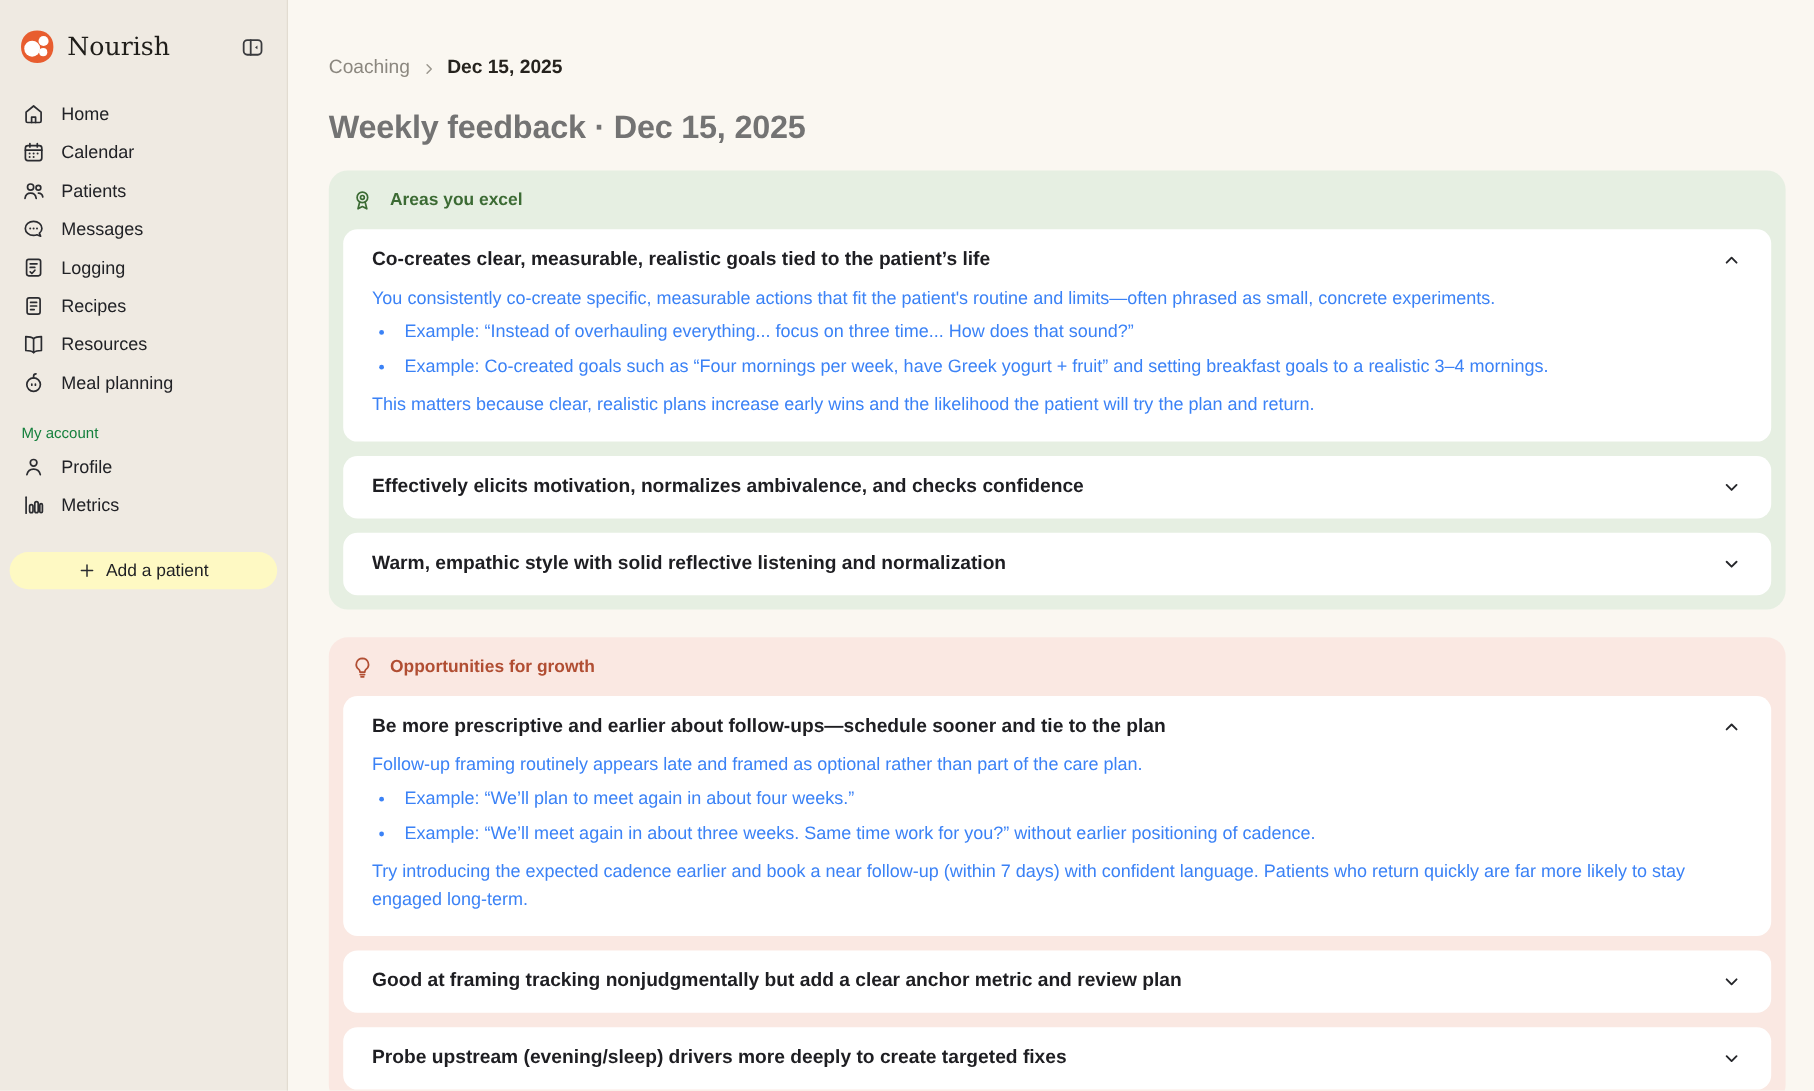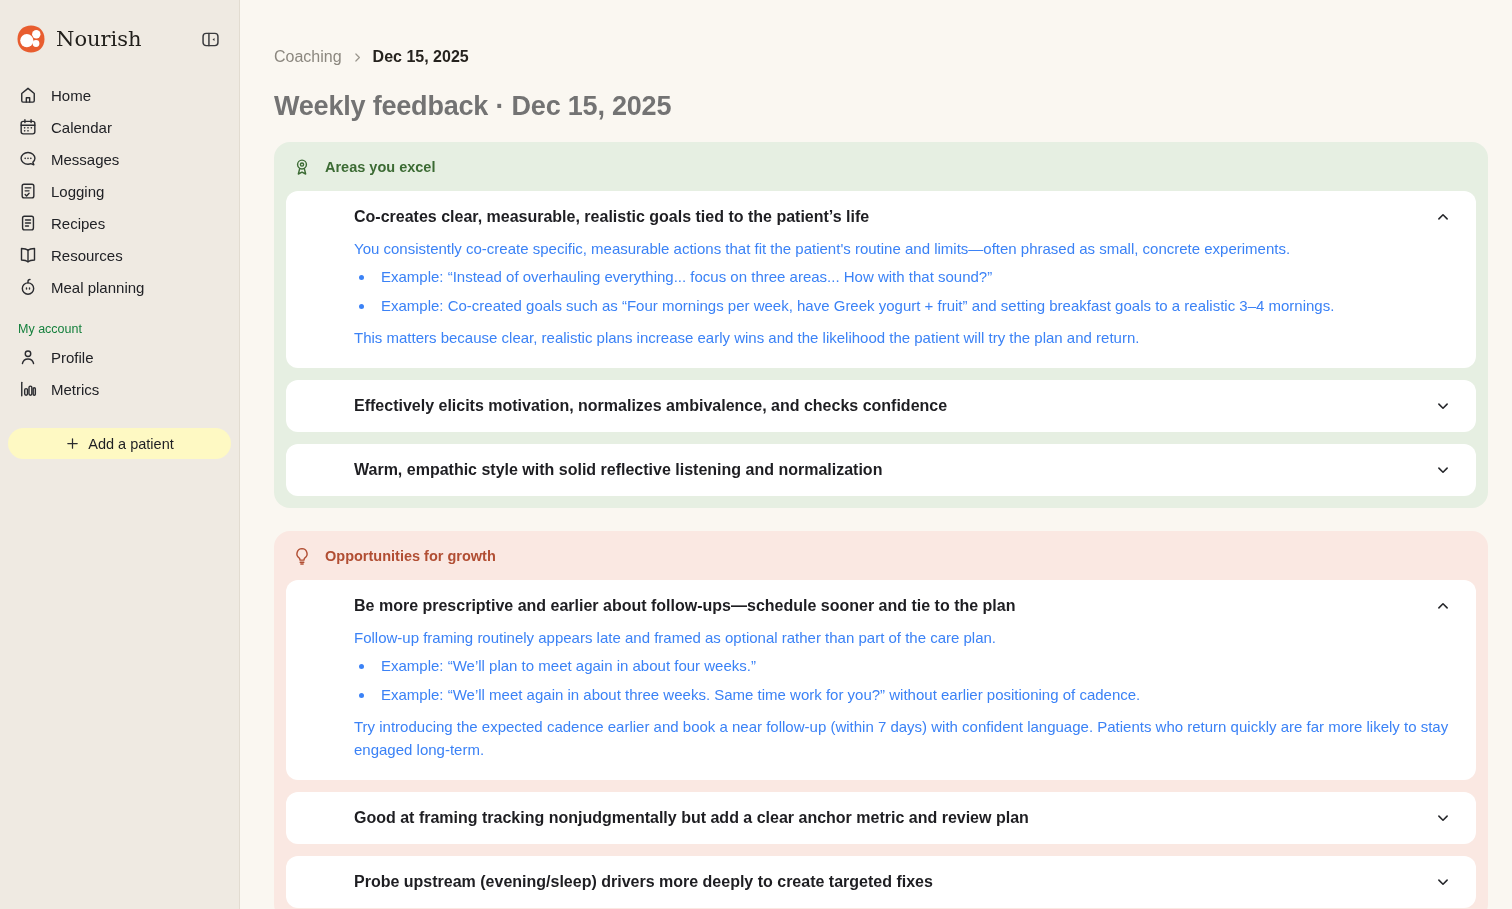--- a/index.html
+++ b/index.html
@@ -61,21 +61,21 @@
   .section-header {
     display: flex; align-items: center; gap: 13px;
     height: 49px; padding-left: 6px;
     font-size: 14.5px; font-weight: 700;
   }
   .excel  .section-header { color: #3C6B34; }
   .growth .section-header { color: #B14E33; }
   .excel  .section-header .icon { color: #3C6B34; }
   .growth .section-header .icon { color: #B14E33; }
 
-  .card { background: #FFFFFF; border-radius: 12px; padding-left: 44px; }
+  .card { background: #FFFFFF; border-radius: 12px; }
   .card + .card { margin-top: 12px; }
   .card-head {
     display: flex; align-items: center; justify-content: space-between; gap: 16px;
     padding: 17px 24px; cursor: pointer;
   }
   .card.expanded .card-head { padding-bottom: 0; }
   .card-title { font-size: 16px; font-weight: 700; color: #1E1E22; }
   .chevron { color: #26272B; }
   .card-content { padding: 2px 24px 19px; color: #3b82f6; font-size: 15px; line-height: 1.55; }
   .card-content p { margin: 9px 0 0; }
@@ -127,20 +127,31 @@
             <circle cx="8" cy="16.6" r="1"></circle>
               <circle cx="12" cy="16.6" r="1"></circle>
           </g>
         </svg>
       </span>
       <span>Calendar</span>
     </div>
     <div class="nav-item">
       <span class="icon">
         <svg width="20" height="20" viewBox="0 0 24 24" fill="none" stroke="currentColor" stroke-width="1.7" stroke-linecap="round" stroke-linejoin="round">
+          <circle cx="9" cy="8.3" r="3.1"></circle>
+          <path d="M3.4 19.5c.5-3.3 2.8-5.2 5.6-5.2s5.1 1.9 5.6 5.2"></path>
+          <circle cx="16.8" cy="9" r="2.4"></circle>
+          <path d="M16.8 14.3c2.4 0 4 1.5 4.4 3.9"></path>
+        </svg>
+      </span>
+      <span>Patients</span>
+    </div>
+    <div class="nav-item">
+      <span class="icon">
+        <svg width="20" height="20" viewBox="0 0 24 24" fill="none" stroke="currentColor" stroke-width="1.7" stroke-linecap="round" stroke-linejoin="round">
           <path d="M12 4.2c-4.6 0-8.3 3.1-8.3 7s3.7 7 8.3 7c1.2 0 2.4-.2 3.4-.6L19 19l-1.2-3.1c1.6-1.3 2.5-3 2.5-4.7 0-3.9-3.7-7-8.3-7z"></path>
           <g fill="currentColor" stroke="none">
             <circle cx="8.6" cy="11.2" r="1"></circle>
               <circle cx="12" cy="11.2" r="1"></circle>
               <circle cx="15.4" cy="11.2" r="1"></circle>
           </g>
         </svg>
       </span>
       <span>Messages</span>
     </div>
@@ -250,21 +261,21 @@
         <span class="card-title">Co-creates clear, measurable, realistic goals tied to the patient’s life</span>
         <span class="chevron icon">
           <svg width="18" height="18" viewBox="0 0 24 24" fill="none" stroke="currentColor" stroke-width="2.1" stroke-linecap="round" stroke-linejoin="round">
             <path d="M6.5 14.5 12 9l5.5 5.5"></path>
           </svg>
         </span>
       </div>
       <div class="card-content">
         <p>You consistently co-create specific, measurable actions that fit the patient's routine and limits—often phrased as small, concrete experiments.</p>
         <ul>
-          <li>Example: “Instead of overhauling everything... focus on three areas... How with that sound?”</li>
+          <li>Example: “Instead of overhauling everything... focus on three time... How does that sound?”</li>
           <li>Example: Co-created goals such as “Four mornings per week, have Greek yogurt + fruit” and setting breakfast goals to a realistic 3–4 mornings.</li>
         </ul>
         <p>This matters because clear, realistic plans increase early wins and the likelihood the patient will try the plan and return.</p>
       </div>
     </div>
 
     <div class="card">
       <div class="card-head">
         <span class="card-title">Effectively elicits motivation, normalizes ambivalence, and checks confidence</span>
         <span class="chevron icon">

